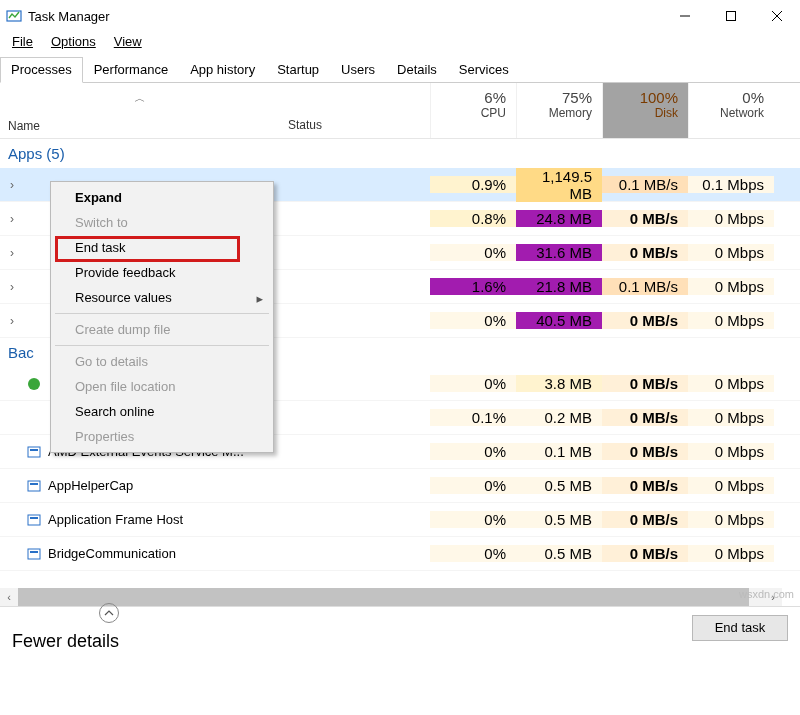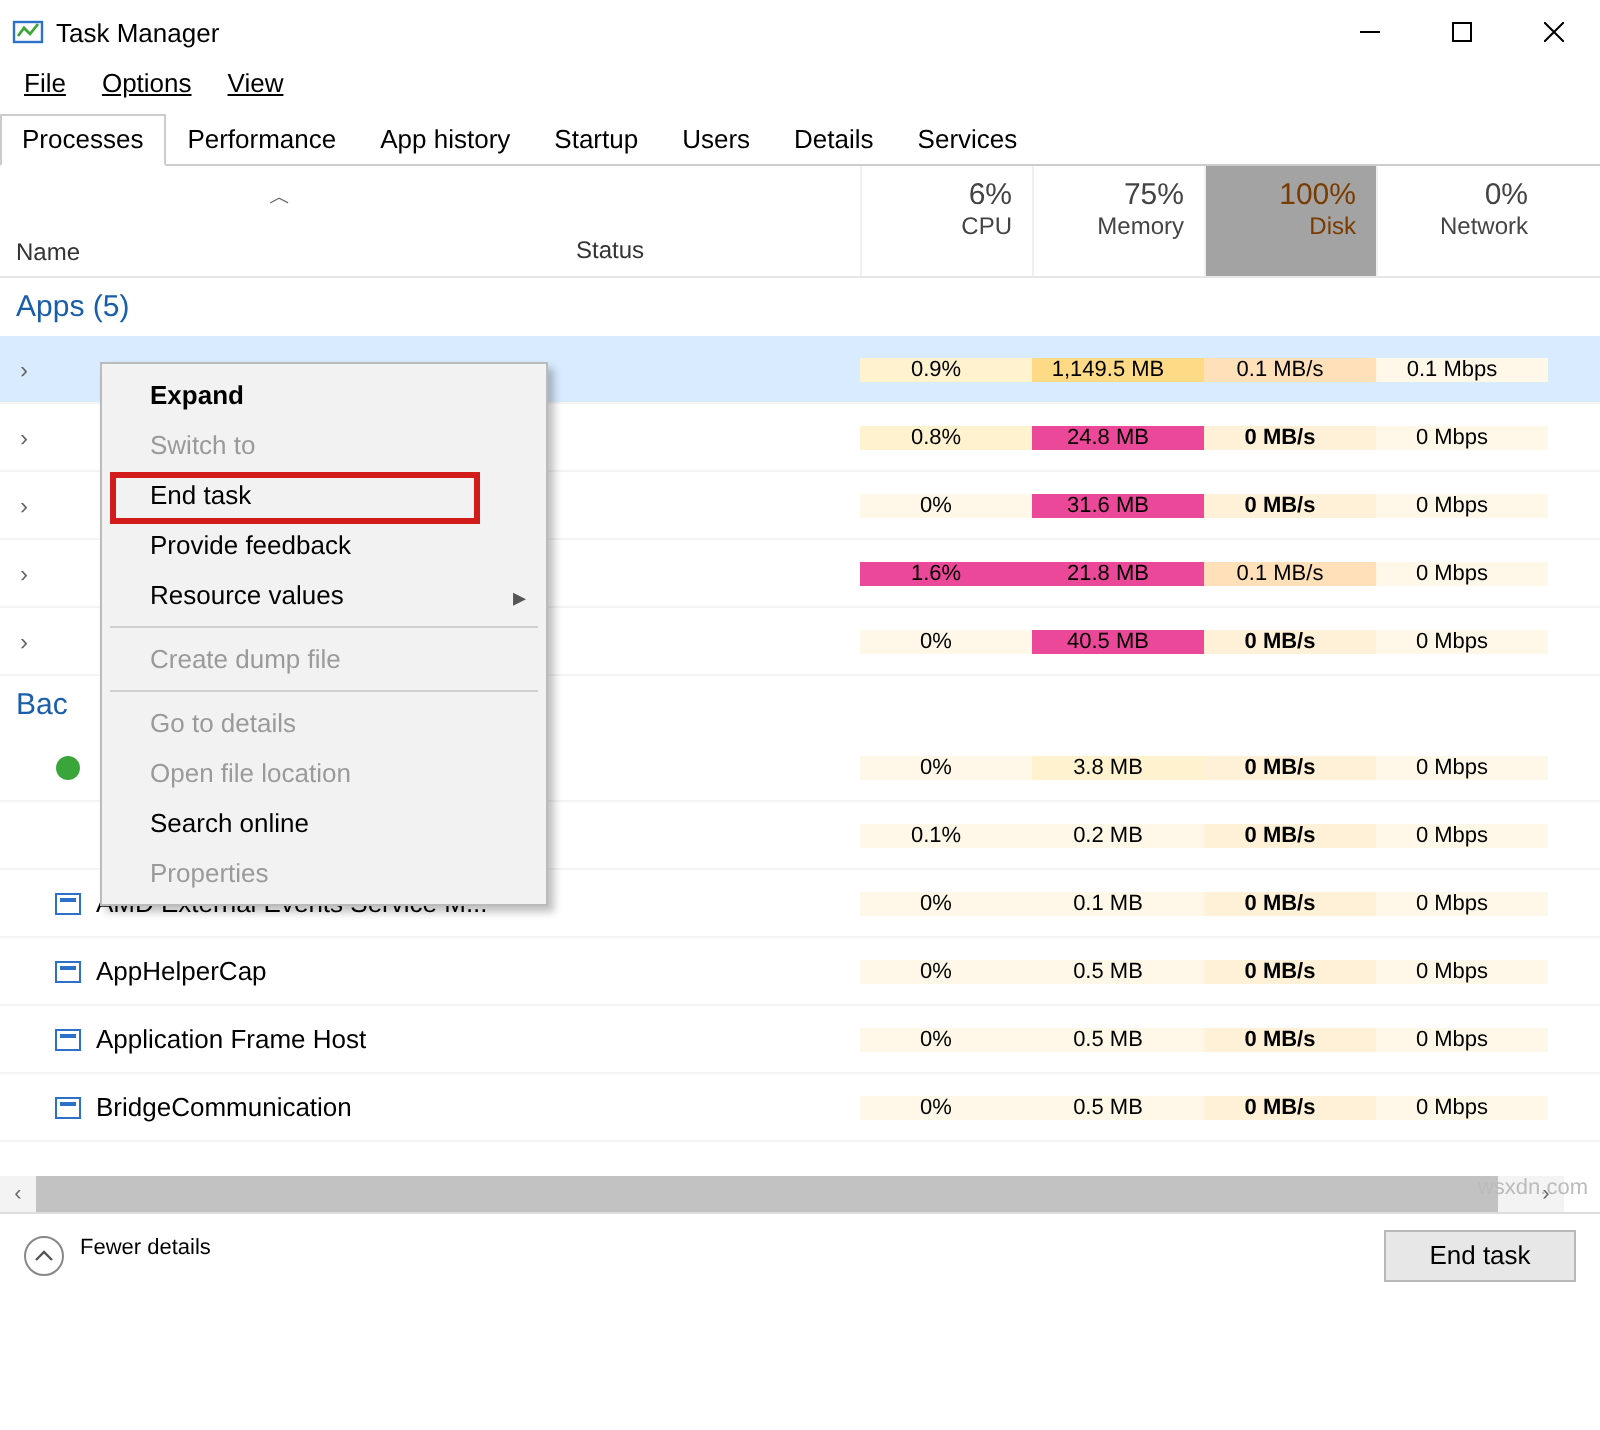--- a/index.html
+++ b/index.html
@@ -39,26 +39,26 @@
 
   .group-hdr { padding:6px 0 6px 8px; color:#1a5eab; font-size:15px; }
 
   .row { display:flex; height:34px; align-items:center; border-bottom:1px solid #f4f4f4; }
   .row.sel { background:#d9ecff; }
   .row .exp { width:24px; display:flex; align-items:center; justify-content:center; color:#666; font-size:12px; }
   .row .icon { width:20px; display:flex; align-items:center; justify-content:center; }
   .row .icon svg { width:16px; height:16px; }
   .row .pname { width:236px; padding-left:4px; white-space:nowrap; overflow:hidden; text-overflow:ellipsis; font-size:13px; }
   .row .pstatus { width:150px; }
-  .row .cell { width:86px; text-align:center; padding-right:10px; font-size:11px; }
+  .row .cell { width:86px; text-align:right; padding-right:10px; font-size:15px; }
 
   
   .heat-0 { background:#fff8e8; }
   .heat-1 { background:#fff3cf; }
-  .heat-2 { background:#ec4899; }
+  .heat-2 { background:#a21caf; }
   .heat-3 { background:#ffda86; }
   .heat-disk { background:#fff0d8;font-weight:bold; }
   .heat-disk-hot { background:#ffe0b8; }
 
   
   .ctxmenu {
     position:absolute; left:50px; top:42px; width:224px;
     background:#f2f2f2; border:1px solid #bbb;
     box-shadow:3px 3px 4px rgba(0,0,0,.25);
     padding:3px 2px; z-index:10;
@@ -68,21 +68,21 @@
   .ctxmenu .ci.disabled { color:#9a9a9a; }
   .ctxmenu .ci .sub-arrow { position:absolute; right:8px; top:6px; color:#555; }
   .ctxmenu .sep { height:1px; background:#d0d0d0; margin:3px 2px; }
   .ctxmenu .highlight-box { position:absolute; left:4px; top:54px; width:185px; height:26px; border:3px solid #d21b1b; pointer-events:none; }
 
   .bottombar {
     position:absolute; left:0; right:0; bottom:0; height:42px;
     border-top:1px solid #ddd; background:#fff;
     display:flex; align-items:center; padding:0 12px; justify-content:space-between;
   }
-  .fewer { display:flex; align-items:flex-start; gap:8px; font-size:11px; }
+  .fewer { display:flex; align-items:flex-end; gap:8px; font-size:18px;flex-direction:column; }
   .fewer .circ { width:20px; height:20px; border:1px solid #888; border-radius:50%; display:flex; align-items:center; justify-content:center; }
   .fewer .circ svg { width:10px; height:10px; }
   .endtask { min-width:96px; height:26px; background:#e7e7e7; border:1px solid #b8b8b8; font-size:13px; }
 
   .hscroll { position:absolute; left:0; right:18px; bottom:42px; height:18px; background:#f3f3f3; display:flex; }
   .hscroll .harrow { width:18px; display:flex; align-items:center; justify-content:center; color:#666; font-size:11px; }
   .hscroll .htrack { flex:1; background:#f3f3f3; position:relative; }
   .hscroll .hthumb { position:absolute; left:0; top:0; height:100%; width:98%; background:#c2c2c2; }
 
   .watermark { position:absolute; right:6px; bottom:48px; font-size:11px; color:#bbb; }

